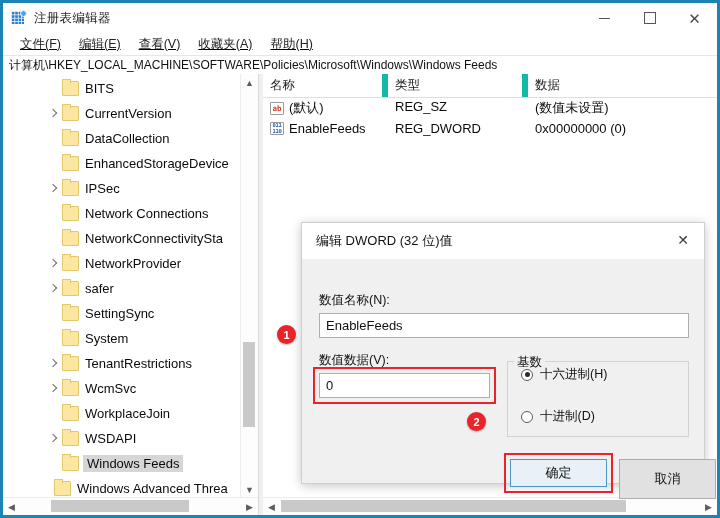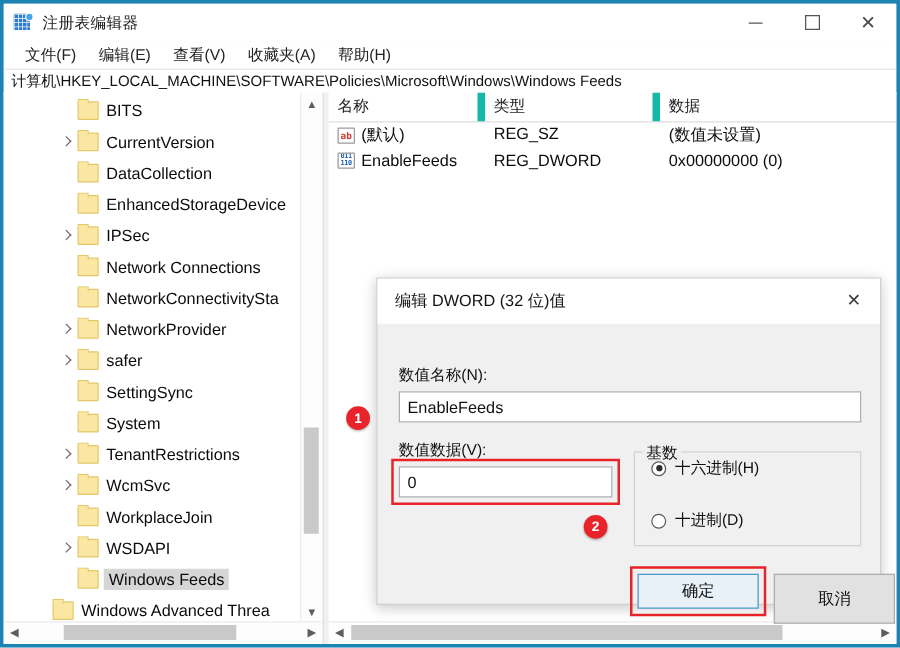--- a/index.html
+++ b/index.html
@@ -39,21 +39,21 @@
   .win-btn{
     width:45px;height:30px;display:flex;align-items:center;justify-content:center;
     color:#4a4a4a;font-size:13px;line-height:1;
   }
   .win-btn.min span{display:block;width:11px;height:1px;background:#555;}
   .win-btn.max span{display:block;width:10px;height:10px;border:1px solid #555;}
   .win-btn.close{font-size:15px;font-weight:300;}
   
   .menubar{
     position:absolute;left:0;top:30px;right:0;height:22px;
-    background:#ffffff;display:flex;align-items:center;padding-left:8px;
+    background:#ffffff;display:flex;align-items:center;padding-left:8px;text-decoration:underline;
   }
   .menu-item{padding:2px 9px;font-size:12.5px;color:#222;}
   
   .addressbar{
     position:absolute;left:0;top:52px;right:0;height:19px;
     background:#ffffff;border-top:1px solid #e7e7e7;border-bottom:1px solid #d8d8d8;
     display:flex;align-items:center;padding-left:6px;
   }
   .addr-text{font-size:12px;color:#111;white-space:nowrap;}
   
@@ -312,21 +312,21 @@
           <div class="tree-row" style="padding-left: 44px;">
             <span class="expander has"></span>
             <span class="folder"></span>
             <span class="label">WSDAPI</span>
           </div>
           <div class="tree-row selected" style="padding-left: 44px;">
             <span class="expander"></span>
             <span class="folder"></span>
             <span class="label">Windows Feeds</span>
           </div>
-          <div class="tree-row" style="padding-left: 24px;">
+          <div class="tree-row" style="padding-left: 36px;">
             <span class="expander"></span>
             <span class="folder"></span>
             <span class="label">Windows Advanced Threa</span>
           </div>
         </div>
       <div class="vscroll">
         <div class="arrow up">▲</div>
         <div class="vthumb" style="top:268px;height:85px;"></div>
         <div class="arrow down">▼</div>
       </div>

